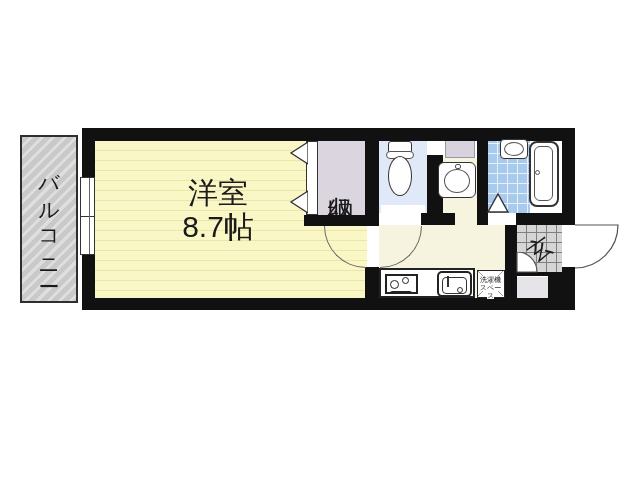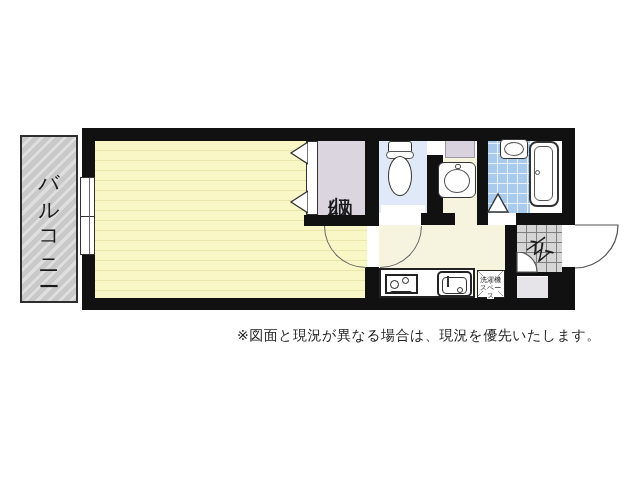--- a/index.html
+++ b/index.html
@@ -80,20 +80,24 @@
     <div class="abs" style="left:0;top:38px;width:13px;height:1px;background:#333;"></div>
     <div class="abs" style="left:8px;top:0;width:1px;height:76px;background:#666;"></div>
   </div>
 
   <div class="abs" style="left:306px;top:141px;width:12px;height:74px;background:#fff;border:1px solid #333;"></div>
   <svg class="abs" style="left:287px;top:139px;" width="21" height="78">
     <polygon points="21,3 4,14 21,25" fill="#fff" stroke="#333" stroke-width="1.3"></polygon>
     <polygon points="21,52 4,63 21,74" fill="#fff" stroke="#333" stroke-width="1.3"></polygon>
   </svg>
 
+  <div class="abs" style="left:118px;top:176px;width:200px;text-align:center;line-height:34px;font-size:30px;">
+    <div>洋室</div>
+    <div>8.7帖</div>
+  </div>
 
   <div class="abs fixture" style="left:388px;top:141px;width:24px;height:13px;border-radius:3px;"></div>
   <div class="abs fixture thin" style="left:386px;top:151px;width:28px;height:8px;border-radius:4px;"></div>
   <div class="abs fixture" style="left:388px;top:156px;width:24px;height:40px;border-radius:50%;"></div>
 
   <div class="abs fixture" style="left:438px;top:162px;width:38px;height:36px;border-radius:6px;">
     <div class="abs thin" style="left:5px;top:6px;width:26px;height:24px;border:1px solid #555;border-radius:50%;background:#fff;"></div>
     <div class="abs" style="left:16px;top:1px;width:6px;height:5px;border:1px solid #555;border-radius:2px;background:#fff;"></div>
   </div>
 
@@ -136,15 +140,14 @@
     <svg class="abs" style="left:0;top:0;" width="25" height="25">
       <line x1="0" y1="0" x2="25" y2="25" stroke="#999" stroke-width="1"></line>
       <line x1="25" y1="0" x2="0" y2="25" stroke="#999" stroke-width="1"></line>
     </svg>
     <div class="abs laundry-label" style="left:0;top:5px;width:25px;">
       <span>洗濯機</span><br>
       <span>スペース</span>
     </div>
   </div>
 
-  <div class="note">※図面と現況が異なる場合は、現況を優先いたします。</div>
 
 </div>
 
 </body></html>

